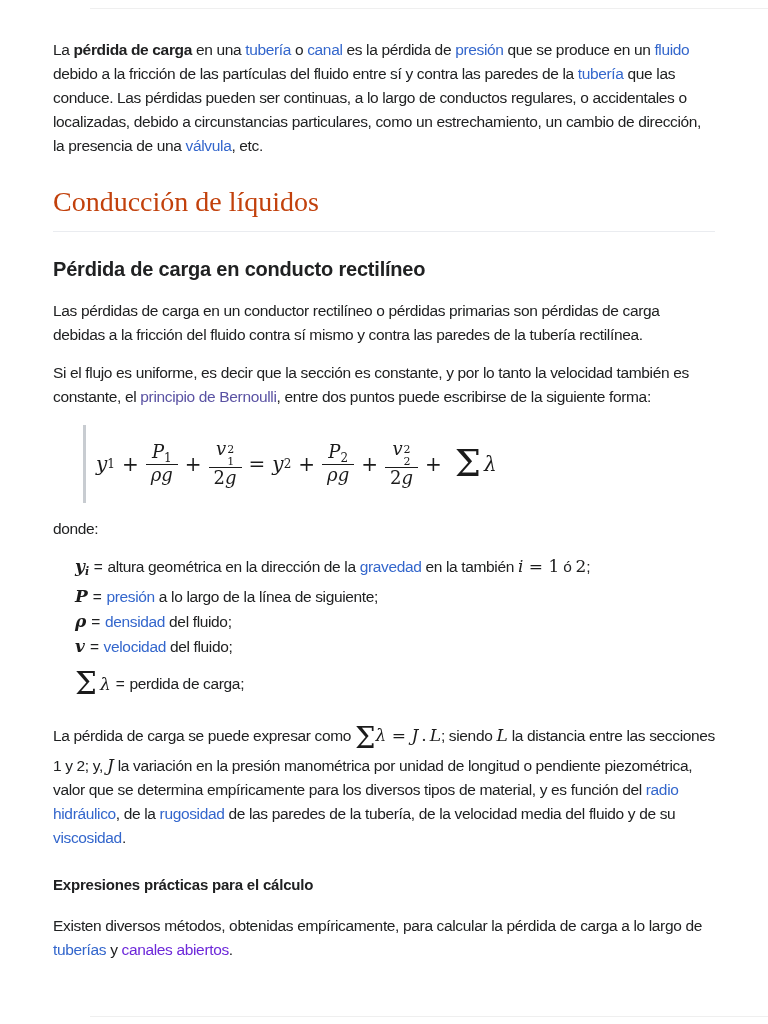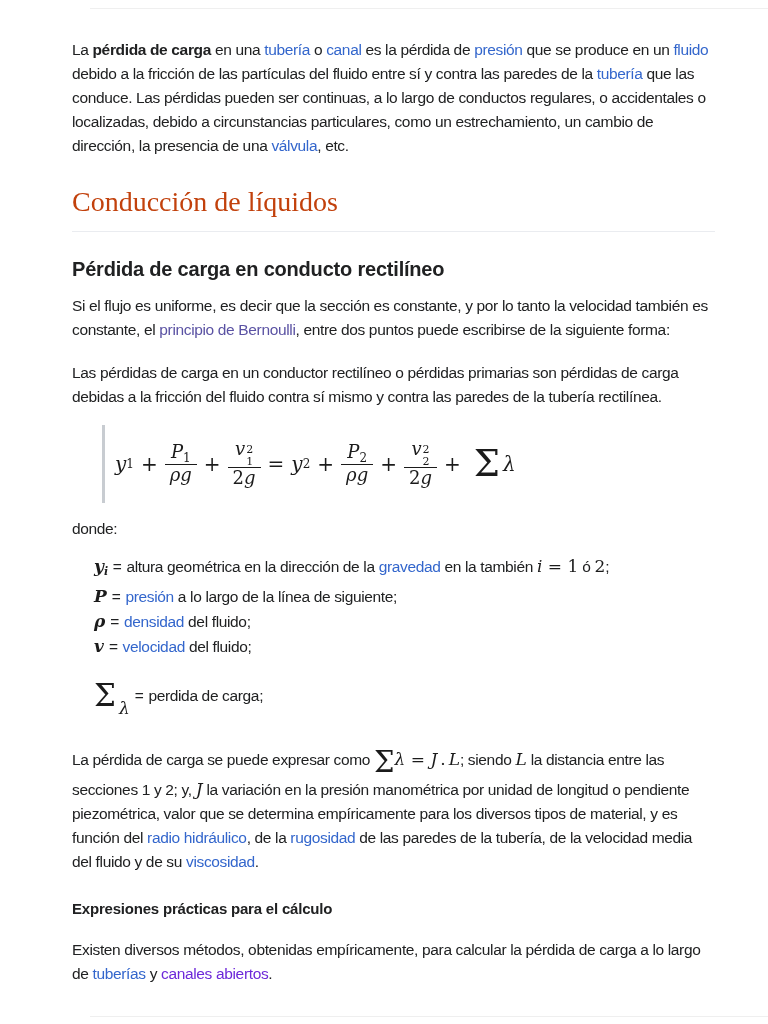--- a/index.html
+++ b/index.html
@@ -1,21 +1,21 @@
 <!DOCTYPE html>
 <html><head>
 <meta charset="utf-8">
 <style>
   html,body{margin:0;padding:0;background:#fff;}
   .page{position:relative;width:768px;height:1024px;background:#ffffff;overflow:hidden;
         font-family:"Liberation Sans",sans-serif;color:#202122;}
   .edge{position:absolute;left:90px;right:0;height:1px;background:#efefef;}
   .edge.top{top:8px;}
   .edge.bottom{top:1016px;}
-  .content{padding:38px 53px 0 72px;}
+  .content{padding:38px 53px 0 53px;}
   .para{font-size:15.5px;letter-spacing:-0.35px;line-height:24px;margin:0;}
   b{font-weight:700;}
   a{text-decoration:none;cursor:pointer;}
   a.link{color:#3366cc;}
   a.visited{color:#5a52a3;}
   a.redlink{color:#6d28d9;margin-top:15px;}
   h2.h2{font-family:"Liberation Serif","DejaVu Serif",serif;font-weight:400;font-size:28px;
         line-height:32px;margin:28px 0 0 0;padding-bottom:13px;border-bottom:1px solid #eaecf0;
         color:#c2410c;letter-spacing:0;}
   h3.h3{font-size:20px;line-height:22px;margin:26px 0 0 0;font-weight:700;letter-spacing:-0.2px;}
@@ -33,21 +33,21 @@
   .msub{font-size:12px;vertical-align:-4px;font-style:normal;line-height:1;}
   .frac{display:inline-flex;flex-direction:column;align-items:center;font-size:18px;line-height:1.15;}
   .frac .num,.frac .den{display:block;padding:0 5px;text-align:left;}
   .frac .den{border-top:1.5px solid #1b1b1b;}
   .supsub{display:inline-flex;flex-direction:column;font-size:11px;line-height:1.05;
           vertical-align:2px;font-style:normal;margin-left:1px;}
   .bigsum{font-family:"DejaVu Serif",serif;font-style:normal;font-size:37px;line-height:1;
           font-weight:500;margin-left:6px;}
   .lam{margin-left:3px;}
   
-  .imath{font-family:"DejaVu Serif",serif;font-size:17px;letter-spacing:0;color:#1b1b1b;white-space:nowrap;margin-top:24px;}
+  .imath{font-family:"DejaVu Serif",serif;font-size:17px;letter-spacing:0;color:#1b1b1b;white-space:nowrap;}
   .isum{font-family:"DejaVu Serif",serif;font-size:31px;line-height:1;vertical-align:-7px;
         font-weight:500;letter-spacing:0;color:#1b1b1b;}
   .isum.small{font-size:29px;}
   
   .deflist{margin:13px 0 0 22px;}
   .defitem{font-size:15.5px;letter-spacing:-0.35px;line-height:25px;}
   .defitem .dsym{font-family:"DejaVu Serif",serif;font-style:italic;font-weight:700;
                  font-size:17px;letter-spacing:0;color:#1b1b1b;}
   .defitem .deq{margin:0 5px;}
   .defitem.sumrow{margin-top:5px;display:flex;align-items:center;line-height:40px;}
@@ -64,25 +64,25 @@
   <div class="content">
 
     <p class="para">
       <span>La </span><b>pérdida de carga</b><span> en una </span><a class="link">tubería</a><span> o </span><a class="link">canal</a><span> es la pérdida de </span><a class="link">presión</a><span> que se produce en un </span><a class="link">fluido</a><span> debido a la fricción de las partículas del fluido entre sí y contra las paredes de la </span><a class="link">tubería</a><span> que las conduce. Las pérdidas pueden ser continuas, a lo largo de conductos regulares, o accidentales o localizadas, debido a circunstancias particulares, como un estrechamiento, un cambio de dirección, la presencia de una </span><a class="link">válvula</a><span>, etc.</span>
     </p>
 
     <h2 class="h2">Conducción de líquidos</h2>
 
     <h3 class="h3">Pérdida de carga en conducto rectilíneo</h3>
 
+    <p class="para mt">Las pérdidas de carga en un conductor rectilíneo o pérdidas primarias son pérdidas de carga debidas a la fricción del fluido contra sí mismo y contra las paredes de la tubería rectilínea.</p>
+
     <p class="para mt-s">
       <span>Si el flujo es uniforme, es decir que la sección es constante, y por lo tanto la velocidad también es constante, el </span><a class="visited">principio de Bernoulli</a><span>, entre dos puntos puede escribirse de la siguiente forma:</span>
     </p>
-
-    <p class="para mt">Las pérdidas de carga en un conductor rectilíneo o pérdidas primarias son pérdidas de carga debidas a la fricción del fluido contra sí mismo y contra las paredes de la tubería rectilínea.</p>
 
     <div class="mathblock">
       <span class="mrow">
         <span class="mi">y</span>
           <sub class="msub">1</sub>
         <span class="mo">+</span>
         <span class="frac">
           <span class="num"><span class="mi">P</span><sub class="msub">1</sub></span>
           <span class="den"><span class="mi">ρ</span><span class="mi">g</span></span>
         </span>

